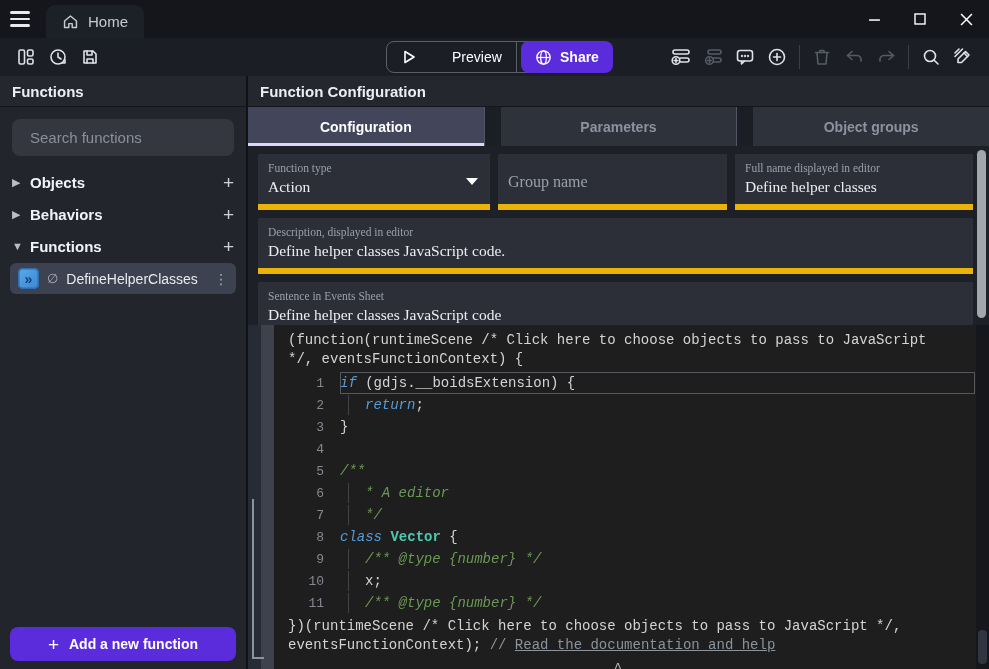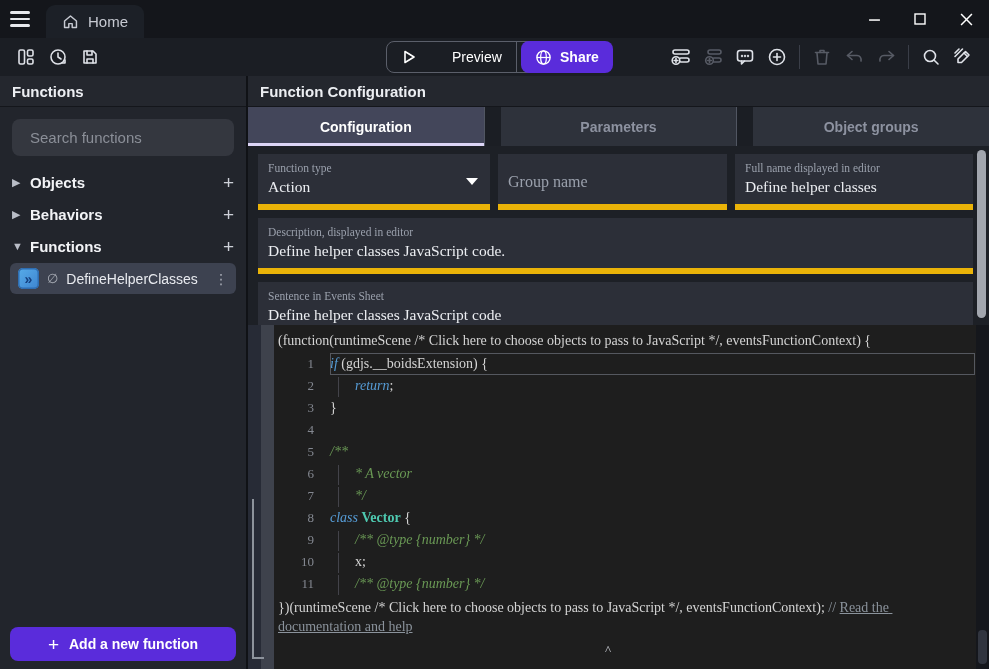--- a/index.html
+++ b/index.html
@@ -87,21 +87,21 @@
   .field.empty .biglabel { color:#9aa0ac; font-size:16px; line-height:23px; margin-top:9px; }
   .field.full { margin-top:8px; }
   .form-scrollbar { position:absolute; right:3px; top:4px; width:9px; height:168px; background:#a2a6ae; border-radius:5px; }
 
   
   .code-area { flex:1; display:flex; min-height:0; position:relative; background:#1e1e1e; }
   .rail1 { width:13px; background:#272b36; flex:0 0 13px; }
   .rail2 { width:13px; background:#3e424c; flex:0 0 13px; position:relative; }
   .rail-bracket { position:absolute; left:-9px; bottom:10px; width:12px; height:160px;
     border-left:2px solid #8d939c; border-bottom:2px solid #8d939c; }
-  .editor { flex:1; padding:6px 14px 0 4px; font-family:Liberation Serif, serif; font-size:14px; min-width:0; position:relative; }
+  .editor { flex:1; padding:6px 14px 0 14px; font-family:Liberation Mono, monospace; font-size:14px; min-width:0; position:relative; }
   .code-header { color:#d4d4d4; line-height:19px; white-space:pre-wrap; max-width:640px; margin-bottom:3px; }
   .code-lines { }
   .cl { display:flex; height:22px; align-items:center; }
   .ln { width:36px; text-align:right; color:#848891; font-size:13px; flex:0 0 36px; }
   .cc { flex:1; margin-left:16px; white-space:pre; line-height:22px; height:22px; position:relative; }
   .cc.current { outline:1px solid #55585f; outline-offset:-1px; }
   .iguide { display:inline-block; width:17px; height:20px; vertical-align:middle;
     border-left:1px solid #43434a; margin-left:8px; margin-right:0; }
   .t-kw { color:#569cd6; font-style:italic; }
   .t-plain { color:#d4d4d4; }
@@ -379,21 +379,21 @@
               <div class="cl">
                 <span class="ln">4</span>
                 <div class="cc"></div>
               </div>
               <div class="cl">
                 <span class="ln">5</span>
                 <div class="cc"><span class="t-comment">/**</span></div>
               </div>
               <div class="cl">
                 <span class="ln">6</span>
-                <div class="cc"><span class="iguide"></span><span class="t-comment">* A vector</span></div>
+                <div class="cc"><span class="iguide"></span><span class="t-comment">* A editor</span></div>
               </div>
               <div class="cl">
                 <span class="ln">7</span>
                 <div class="cc"><span class="iguide"></span><span class="t-comment">*/</span></div>
               </div>
               <div class="cl">
                 <span class="ln">8</span>
                 <div class="cc"><span class="t-kw">class</span><span class="t-plain"> </span><span class="t-type">Vector</span><span class="t-plain"> {</span></div>
               </div>
               <div class="cl">

